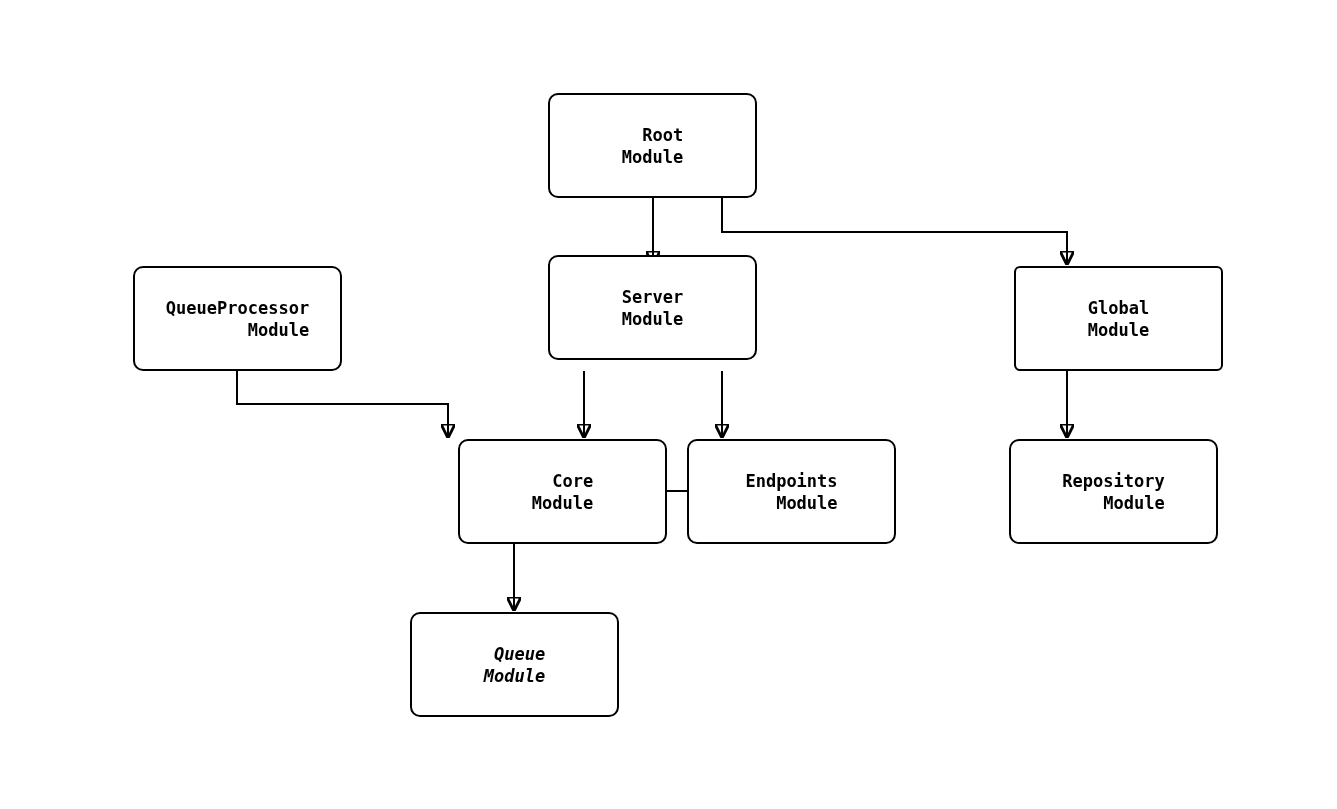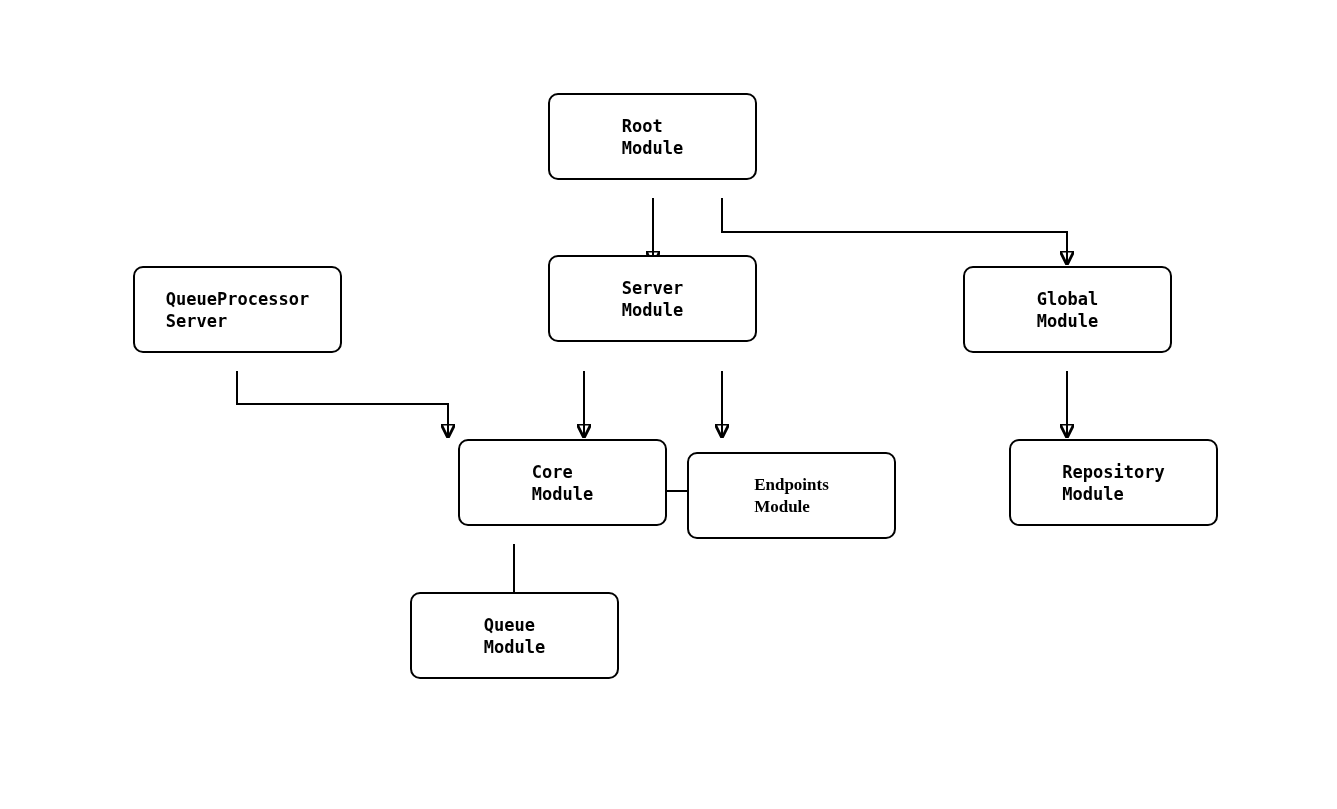--- a/index.html
+++ b/index.html
@@ -22,29 +22,29 @@
     pointer-events: none;
   }
   .edges path {
     fill: none;
     stroke: #000000;
     stroke-width: 2;
   }
   .node {
     position: absolute;
     width: 209px;
-    height: 87px;
+    height: 105px;
     box-sizing: border-box;
     background: #ffffff;
     border: 2px solid #000000;
     border-radius: 10px;
     display: flex;
     align-items: center;
     justify-content: center;
-    text-align: left;
+    text-align: right;
   }
   .node-label {
     font-size: 17px;
     font-weight: bold;
     line-height: 22px;
     color: #000000;
     white-space: pre-line;
   }
 </style>
 </head>
@@ -68,46 +68,46 @@
     <path d="M514,544 L514,609" marker-end="url(#arrowhead)"></path>
   </svg>
 
   <div class="node" style="left:548px; top:93px;">
     <span class="node-label">Root
 Module</span>
   </div>
 
   <div class="node" style="left:133px; top:266px;">
     <span class="node-label">QueueProcessor
-Server</span>
+Module</span>
   </div>
 
   <div class="node" style="left:548px; top:255px;">
     <span class="node-label">Server
 Module</span>
   </div>
 
-  <div class="node" style="left:963px; top:266px;">
+  <div class="node" style="left:1014px; top:266px;border-radius:6px;">
     <span class="node-label">Global
 Module</span>
   </div>
 
   <div class="node" style="left:410px; top:439px;margin-left:48px;">
     <span class="node-label">Core
 Module</span>
   </div>
 
-  <div class="node" style="left:687px; top:452px;font-family:Liberation Serif, serif;">
+  <div class="node" style="left:687px; top:439px;">
     <span class="node-label">Endpoints
 Module</span>
   </div>
 
   <div class="node" style="left:1009px; top:439px;">
     <span class="node-label">Repository
 Module</span>
   </div>
 
-  <div class="node" style="left:410px; top:592px;">
+  <div class="node" style="left:410px; top:612px;font-style:italic;">
     <span class="node-label">Queue
 Module</span>
   </div>
 
 </div>
 
 </body></html>

